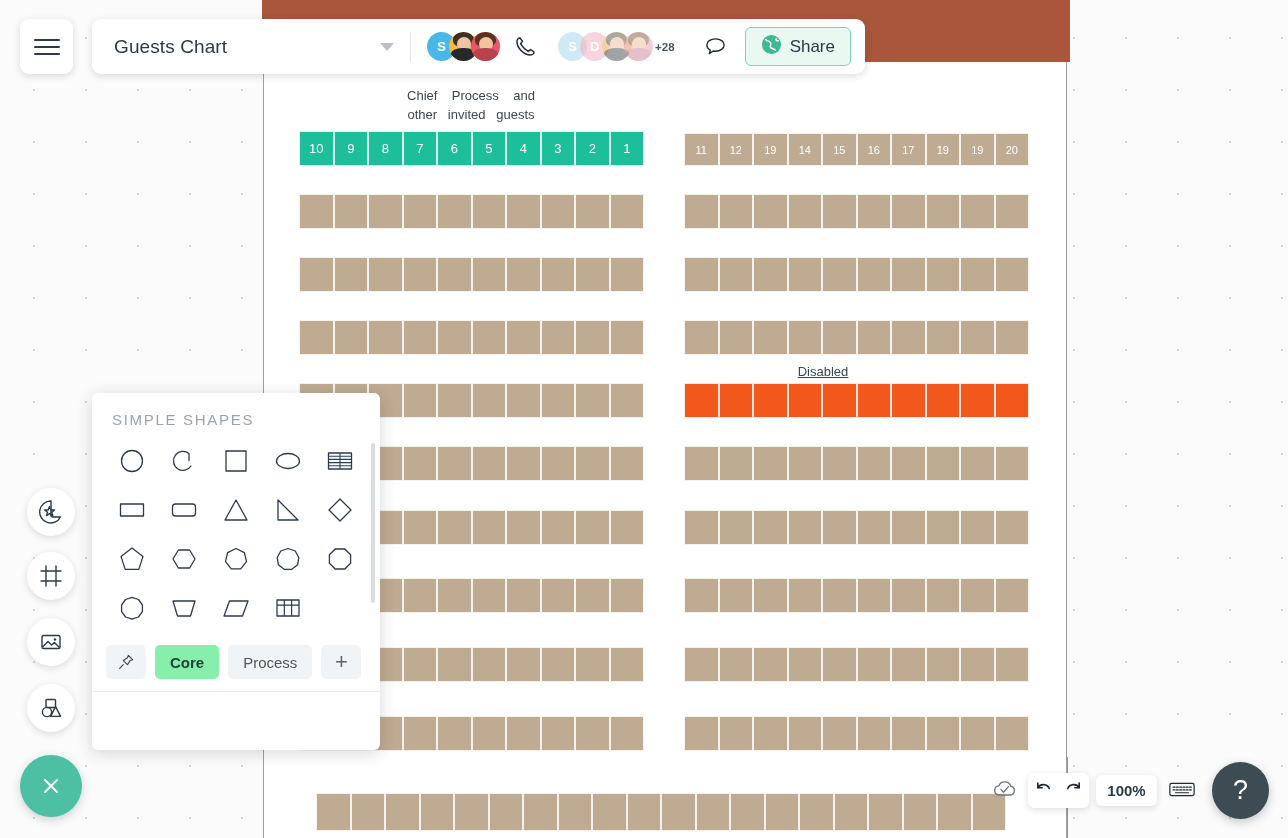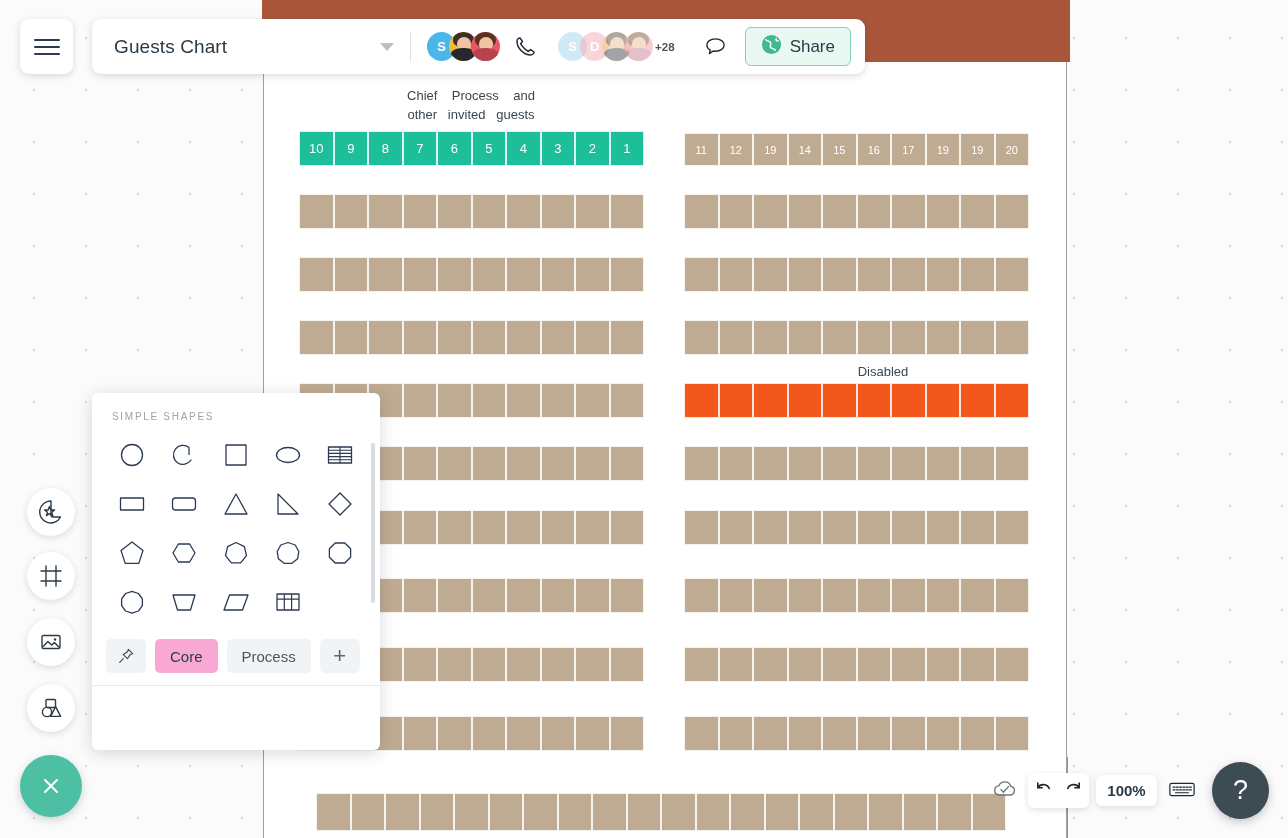--- a/index.html
+++ b/index.html
@@ -105,21 +105,21 @@
   }
 
   
   #shapes-panel{
     position:absolute;left:92px;top:393px;width:288px;height:357px;
     background:#fff;border-radius:6px;
     box-shadow:0 3px 16px rgba(30,40,60,.18);
     overflow:hidden;
   }
   #shapes-head{
-    font-size:10px;letter-spacing:1.7px;color:#9aa3ac;
+    font-size:15px;letter-spacing:1.7px;color:#9aa3ac;
     padding:18px 0 0 20px;text-transform:uppercase;
   }
   #shapes-grid{
     display:grid;grid-template-columns:repeat(5,1fr);
     padding:10px 14px 0 14px;row-gap:3px;
   }
   .shape-cell{
     height:46px;display:flex;align-items:center;justify-content:center;cursor:pointer;border-radius:4px;
   }
   #panel-scroll{
@@ -127,21 +127,21 @@
     background:#d9dde1;border-radius:3px;
   }
   #shapes-tabs{
     display:flex;align-items:center;gap:9px;padding:14px 14px 12px 14px;
   }
   .tabchip{
     height:34px;border-radius:5px;display:flex;align-items:center;justify-content:center;
     font-size:15px;color:#4a5560;background:#f1f4f7;cursor:pointer;padding:0 15px;
   }
   .tabchip.pin{width:40px;padding:0;}
-  .tabchip.active{background:#f9a8d4;color:#23403a;font-weight:400;}
+  .tabchip.active{background:#86efac;color:#23403a;font-weight:700;}
   .tabchip.plus{width:40px;padding:0;font-size:22px;color:#5b6570;font-weight:300;}
   #panel-sep{height:1px;background:#e7eaed;}
   #search-row{
     display:flex;align-items:center;height:60px;padding:0 16px;gap:12px;
   }
   #search-input{
     border:none;outline:none;font-size:17px;color:#9aa3ac;background:transparent;
     font-family:"Liberation Sans", sans-serif;flex:1;
   }
   #kebab{display:flex;flex-direction:column;gap:3.5px;cursor:pointer;padding:4px;}
@@ -186,21 +186,21 @@
 </head>
 <body>
 
 <div id="backdrop"></div>
 <div id="page-sheet"></div>
 <div id="orange-band"></div>
 
 <div id="canvas-layer">
     <div class="seat-label" style="left: 396px; top: 86px; width: 150px;">Chief    Process    and
 other   invited   guests</div>
-    <div class="seat-label" style="left: 808px; top: 362px; width: 150px;">Disabled</div>
+    <div class="seat-label" style="left: 748px; top: 362px; width: 150px; text-decoration: underline;">Disabled</div>
     <div class="seat-row" style="left: 299px; top: 131px; justify-content: flex-end;">
       <div class="seat teal" style="width: 34.5px; height: 35px;">10</div>
       <div class="seat teal" style="width: 34.5px; height: 35px;">9</div>
       <div class="seat teal" style="width: 34.5px; height: 35px;">8</div>
       <div class="seat teal" style="width: 34.5px; height: 35px;">7</div>
       <div class="seat teal" style="width: 34.5px; height: 35px;">6</div>
       <div class="seat teal" style="width: 34.5px; height: 35px;">5</div>
       <div class="seat teal" style="width: 34.5px; height: 35px;">4</div>
       <div class="seat teal" style="width: 34.5px; height: 35px;">3</div>
       <div class="seat teal" style="width: 34.5px; height: 35px;">2</div>

